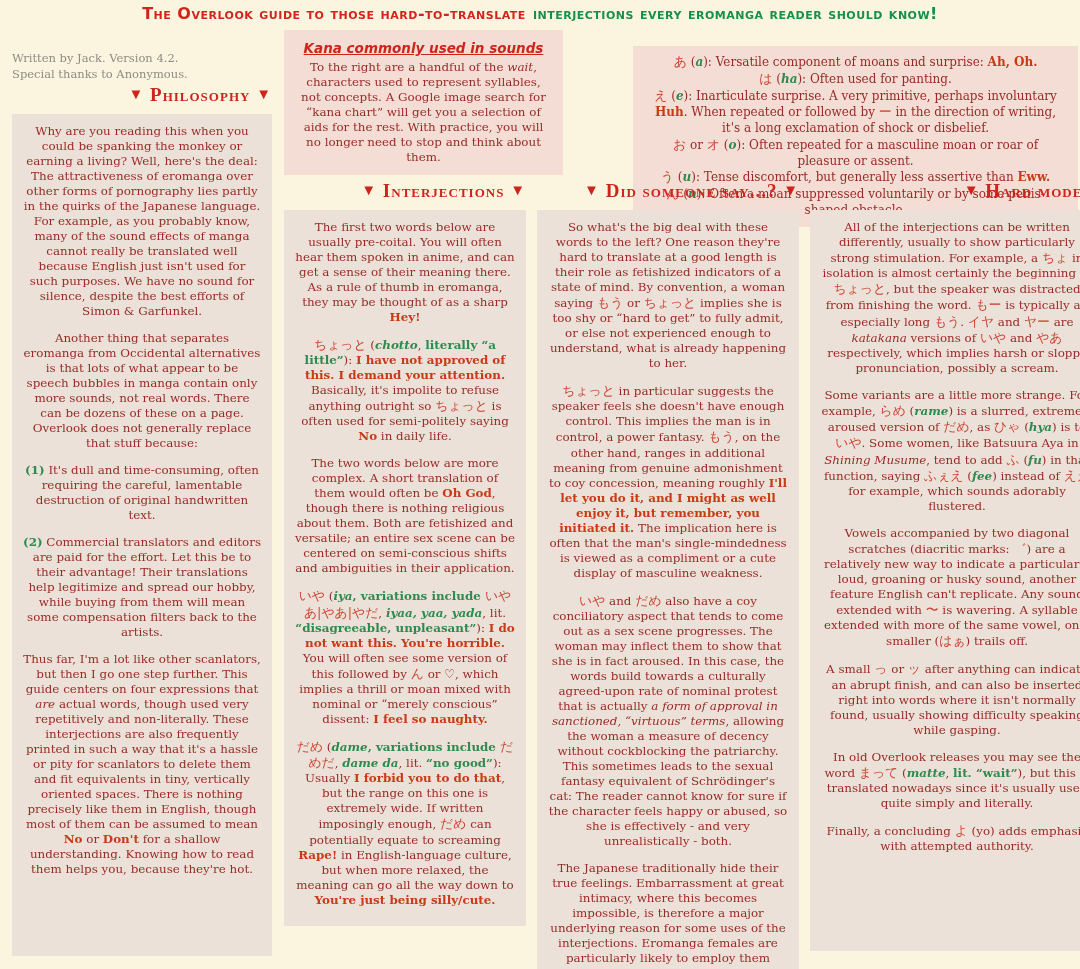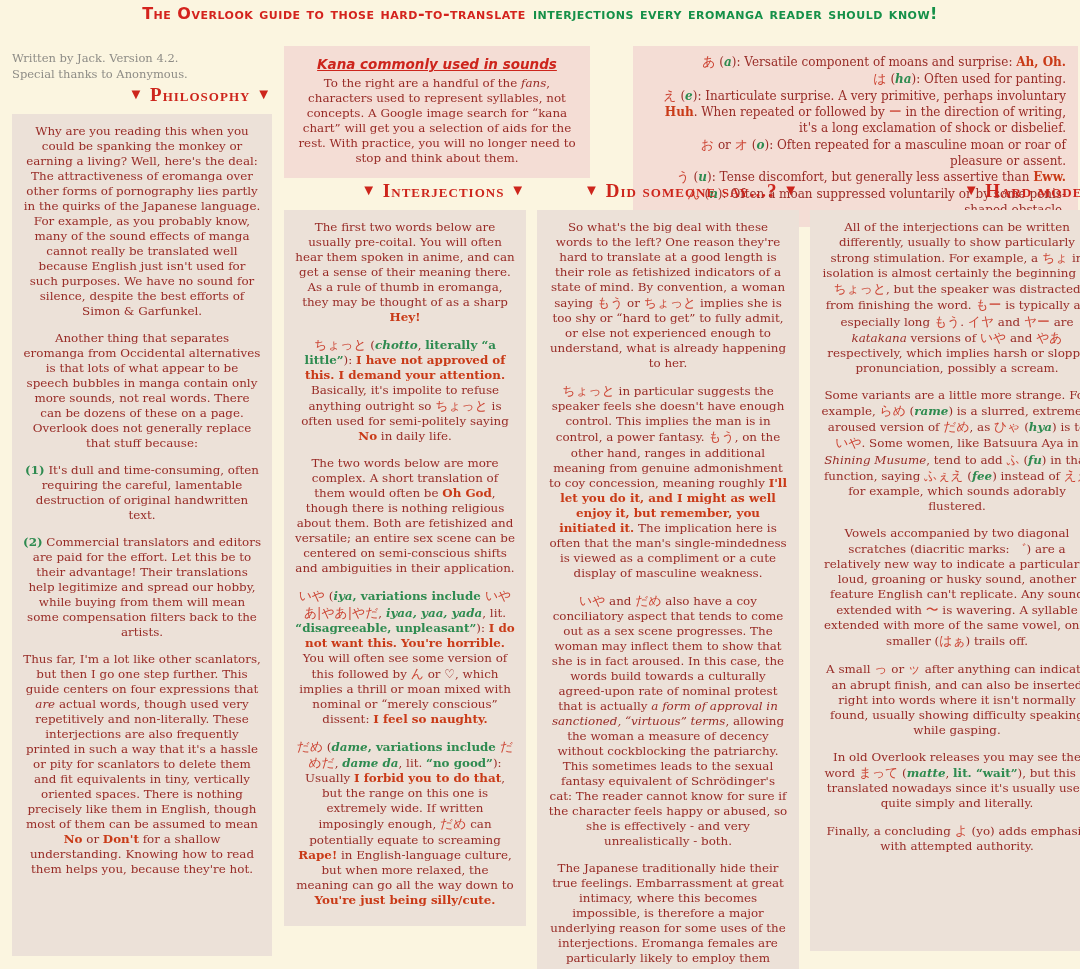--- a/index.html
+++ b/index.html
@@ -15,26 +15,26 @@
   .title{position:absolute; top:4px; left:0; width:100%; text-align:center;
          font-family:"DejaVu Sans","Liberation Sans",sans-serif;
          font-variant:small-caps; font-weight:bold; font-size:16px; letter-spacing:.5px;}
   .t-red{color:var(--title-red);}
   .t-green{color:var(--title-green); margin-left:7px;}
   .credits{position:absolute; top:50px; left:12px; width:260px; 
            color:var(--credits-gray); font-size:11.5px; line-height:1.4;}
   .box{background:var(--col-box-bg); color:var(--body-text); padding:10px 11px;
        font-size:11.9px; line-height:1.26;}
   .topbox{background:var(--top-box-bg);}
-  .kana-box{position:absolute; left:284px; top:46px; width:306px; min-height:132px; text-align:center;}
+  .kana-box{position:absolute; left:284px; top:30px; width:279px; min-height:132px; text-align:center;}
   .kana-heading{font-family:"DejaVu Sans","Liberation Sans",sans-serif; color:var(--header-red);
                 font-weight:bold; font-style:italic; font-size:13.5px;
                 text-decoration:underline; margin-bottom:3px;}
   .kana-list{position:absolute; left:633px; top:46px; width:445px; min-height:126px;
-             text-align:right; padding:8px 12px; font-size:12px; line-height:1.3;}
+             text-align:center; padding:8px 12px; font-size:12px; line-height:1.3;}
   .kana-list .para{margin:0;}
   .col{position:absolute;}
   .c1{left:12px;  top:84px;  width:260px;}
   .c2{left:284px; top:180px; width:242px;}
   .c3{left:537px; top:180px; width:262px;}
   .c4{left:810px; top:180px; width:294px;}
   .col-header{text-align:right; font-family:Liberation Serif, serif;
               font-variant:small-caps; font-weight:bold; font-size:19px; letter-spacing:1px;
               color:var(--header-red); margin-bottom:8px; white-space:nowrap;}
   .tri{font-size:15px; position:relative; top:-2px;}
@@ -62,21 +62,21 @@
   </h1>
 
   <div class="credits">
     <div>Written by Jack. Version 4.2.</div>
     <div>Special thanks to Anonymous.</div>
   </div>
 
   <div class="box topbox kana-box">
     <div class="kana-heading">Kana commonly used in sounds</div>
     <div class="rich">
-        <p class="para"><span class="s-n">To the right are a handful of the </span><span class="s-i">fans</span><span class="s-n">, characters used to represent syllables, not concepts. A Google image search for “kana chart” will get you a selection of aids for the rest. With practice, you will no longer need to stop and think about them.</span></p>
+        <p class="para"><span class="s-n">To the right are a handful of the </span><span class="s-i">wait</span><span class="s-n">, characters used to represent syllables, not concepts. A Google image search for “kana chart” will get you a selection of aids for the rest. With practice, you will no longer need to stop and think about them.</span></p>
       </div>
   </div>
 
   <div class="box topbox kana-list">
       <p class="para"><span class="s-k">あ</span><span class="s-n"> (</span><span class="s-gi">a</span><span class="s-n">): Versatile component of moans and surprise: </span><span class="s-hl">Ah, Oh.</span></p>
       <p class="para"><span class="s-k">は</span><span class="s-n"> (</span><span class="s-gi">ha</span><span class="s-n">): Often used for panting.</span></p>
       <p class="para"><span class="s-k">え</span><span class="s-n"> (</span><span class="s-gi">e</span><span class="s-n">): Inarticulate surprise. A very primitive, perhaps involuntary </span><span class="s-hl">Huh</span><span class="s-n">. When repeated or followed by </span><span class="s-k">ー</span><span class="s-n"> in the direction of writing, it's a long exclamation of shock or disbelief.</span></p>
       <p class="para"><span class="s-k">お</span><span class="s-n"> or </span><span class="s-k">オ</span><span class="s-n"> (</span><span class="s-gi">o</span><span class="s-n">): Often repeated for a masculine moan or roar of pleasure or assent.</span></p>
       <p class="para"><span class="s-k">う</span><span class="s-n"> (</span><span class="s-gi">u</span><span class="s-n">): Tense discomfort, but generally less assertive than </span><span class="s-hl">Eww.</span></p>
       <p class="para"><span class="s-k">ん</span><span class="s-n"> (</span><span class="s-gi">n</span><span class="s-n">): Often a moan suppressed voluntarily or by some penis-shaped obstacle.</span></p>

